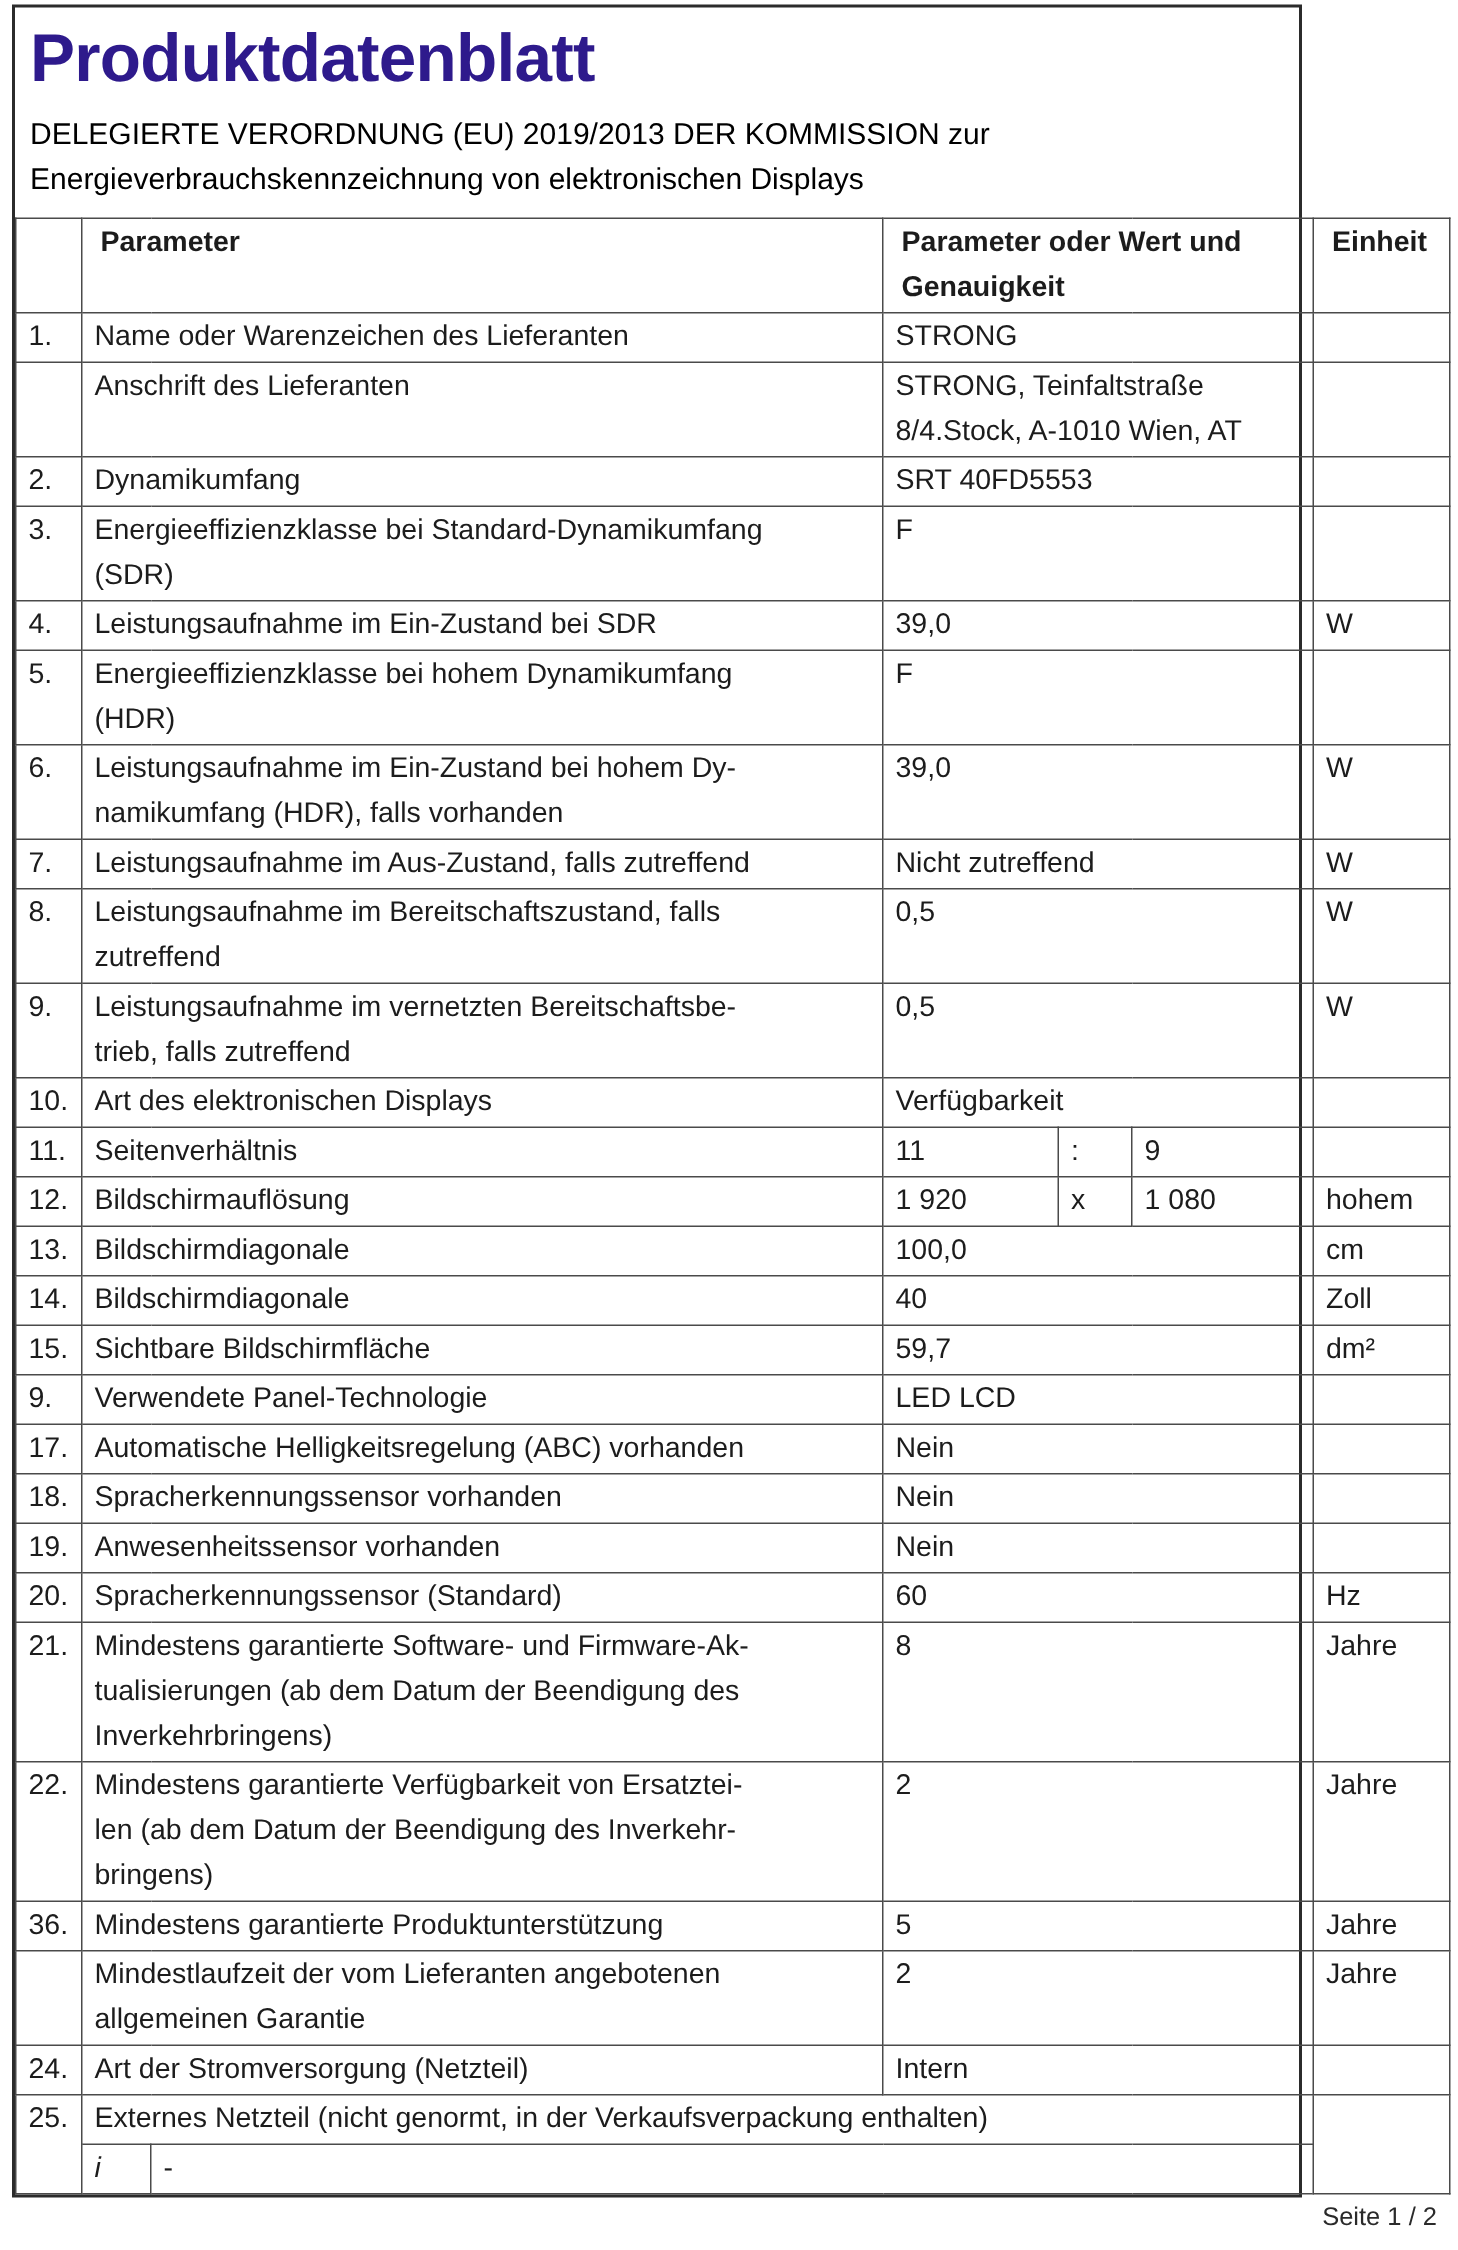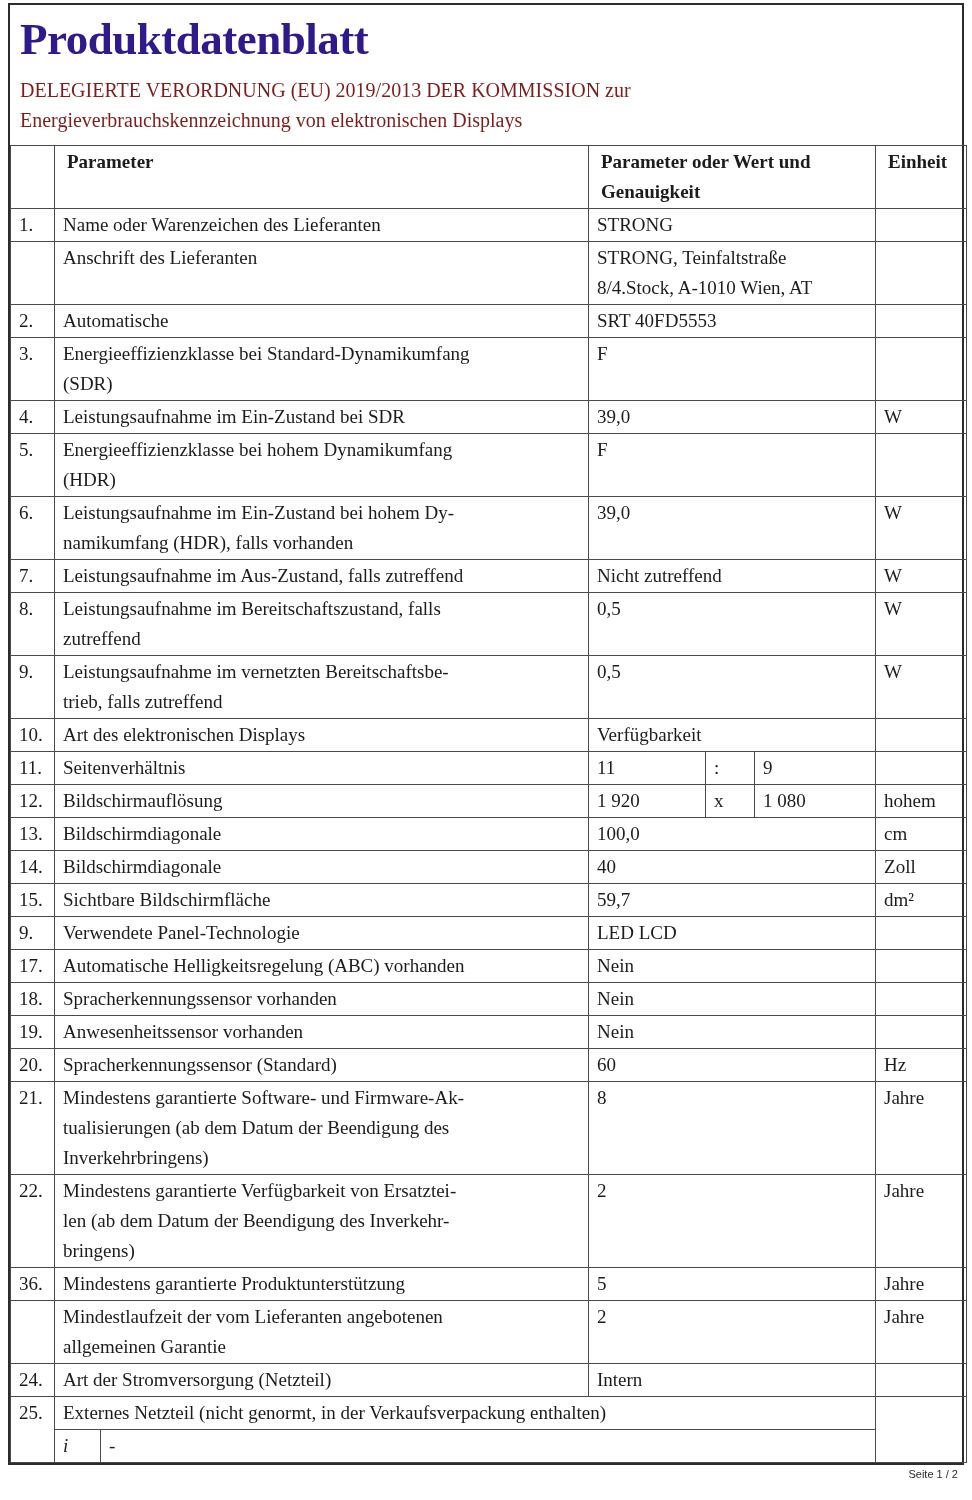--- a/index.html
+++ b/index.html
@@ -5,38 +5,37 @@
   html,body { margin:0; padding:0; }
   body {
     width:972px; height:1500px;
     background:#ffffff;
     color:#1c1c1c;
     font-family:"Liberation Sans", sans-serif;
     position:relative;
     box-sizing:border-box;
   }
   .sheet {
-    position:absolute; left:8px; top:3px; width:956px;
+    position:absolute; left:8px; top:3px; width:860px;
     border:2px solid #2b2b2b;
     box-sizing:border-box;
     background:#fff;
-    font-family:Liberation Serif, serif;
   }
   .hdr { padding:6px 12px 10px 10px; }
   .doc-title {
     margin:2px 0 10px 0;
     font-size:45px; font-weight:bold; letter-spacing:-0.5px;
     color:#2e1a8c;
     line-height:52px;
   }
   .doc-subtitle {
     margin:0;
     font-size:20px; line-height:30px;
     white-space:pre-line;
-    color:#7f1d1d;
+    color:#000000;
   }
   table.datasheet {
     width:100%;
     border-collapse:collapse;
     table-layout:fixed;
   }
   .datasheet th, .datasheet td {
     border:1px solid #4a4a4a;
     font-size:19px;
     line-height:30px;
@@ -50,21 +49,21 @@
   .datasheet th { font-weight:bold;padding-left:12px; }
   .num  { text-align:right; padding-right:6px; padding-left:2px; }
   .param{ padding-left:12px; }
   .val-l{ padding-left:10px; }
   .val-r{ text-align:right; padding-right:10px; }
   .val-c{ text-align:center; padding-left:2px; padding-right:2px; }
   .unit { padding-left:11px; }
   .i-cell { font-style:italic; padding-left:14px; }
   .footer {
     position:absolute; right:14px; top:1468px;
-    font-size:11px; color:#2a2a2a;
+    font-size:17px; color:#2a2a2a;
   }
 </style>
 </head>
 <body>
 
 <div class="sheet">
   <div class="hdr">
     <h1 class="doc-title">Produktdatenblatt</h1>
     <p class="doc-subtitle">DELEGIERTE VERORDNUNG (EU) 2019/2013 DER KOMMISSION zur
 Energieverbrauchskennzeichnung von elektronischen Displays</p>
@@ -97,21 +96,21 @@
     </tr>
     <tr>
       <td class="num"></td>
       <td class="param" colspan="2">Anschrift des Lieferanten</td>
       <td class="val-l" colspan="3">STRONG, Teinfaltstraße
 8/4.Stock, A-1010 Wien, AT</td>
       <td class="unit"></td>
     </tr>
     <tr>
       <td class="num">2.</td>
-      <td class="param" colspan="2">Automatische</td>
+      <td class="param" colspan="2">Dynamikumfang</td>
       <td class="val-l" colspan="3">SRT 40FD5553</td>
       <td class="unit"></td>
     </tr>
     <tr>
       <td class="num">3.</td>
       <td class="param" colspan="2">Energieeffizienzklasse bei Standard-Dynamikumfang
 (SDR)</td>
       <td class="val-l" colspan="3">F</td>
       <td class="unit"></td>
     </tr>

